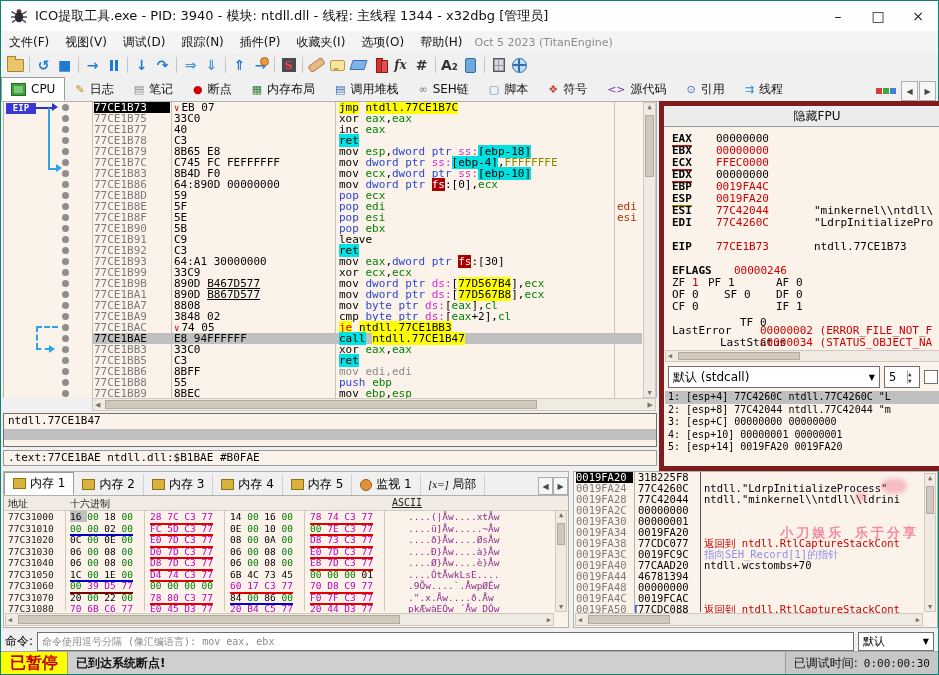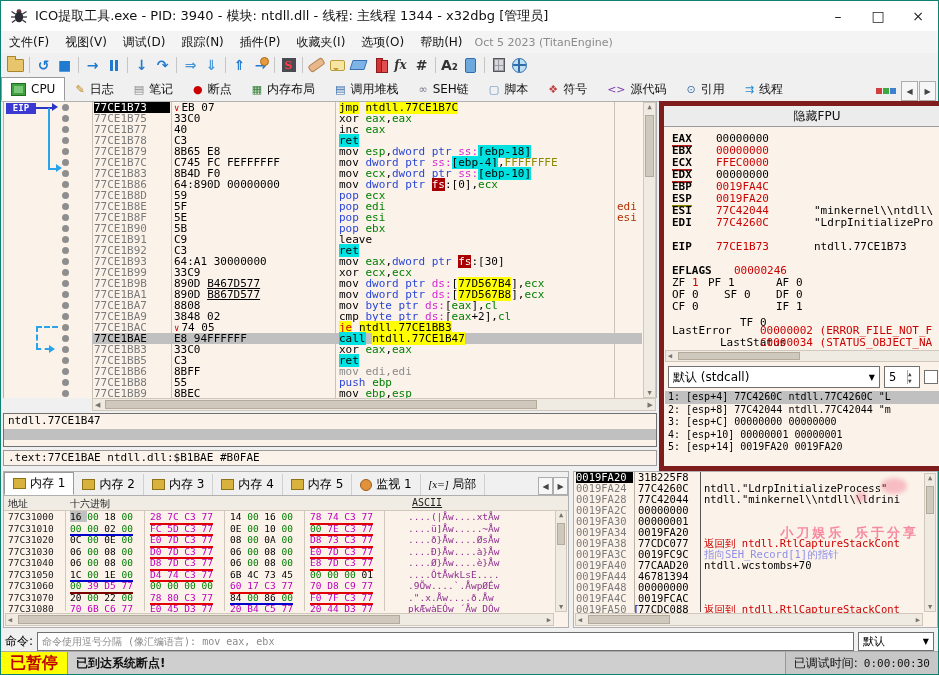--- a/index.html
+++ b/index.html
@@ -473,21 +473,21 @@
           <span>局部</span>
         </div>
         <div style="margin-left:auto;display:flex;align-items:center;">
         <div class="sbtn" style="height:16px;width:13px;">◀</div>
         <div class="sbtn" style="height:16px;width:13px;">▶</div>
       </div>
     </div>
     <div id="dump-head" style="font-family:'DejaVu Sans',sans-serif;">
       <span style="left:4px;">地址</span>
       <span style="left:66px;">十六进制</span>
-      <span style="left:408px;font-family:'DejaVu Sans Mono',monospace;text-decoration:underline;">ASCII</span>
+      <span style="left:388px;font-family:'DejaVu Sans Mono',monospace;text-decoration:underline;">ASCII</span>
     </div>
     <div id="dump-rows">
         <div class="dumprow"><span class="da">77C31000</span><span class="dgroup" style="left: 66px;"><span class="gu"><span class="bk bsel">16 </span><span class="b0">00 </span><span class="bk">18 </span><span class="b0">00</span></span></span><span class="dgroup" style="left: 146px;"><span class="gu ur"><span class="bp">28 </span><span class="bp">7C </span><span class="bp">C3 </span><span class="bp">77</span></span></span><span class="dgroup" style="left: 226px;"><span class="gu"><span class="bk">14 </span><span class="b0">00 </span><span class="bk">16 </span><span class="b0">00</span></span></span><span class="dgroup" style="left: 306px;"><span class="gu ur"><span class="bp">78 </span><span class="bp">74 </span><span class="bp">C3 </span><span class="bp">77</span></span></span><span class="dascii">....(|Åw....xtÅw</span></div>
         <div class="dumprow"><span class="da">77C31010</span><span class="dgroup" style="left: 66px;"><span class="gu ub"><span class="b0">00 </span><span class="b0">00 </span><span class="bk">02 </span><span class="b0">00</span></span></span><span class="dgroup" style="left: 146px;"><span class="gu ur"><span class="bp">FC </span><span class="bp">5D </span><span class="bp">C3 </span><span class="bp">77</span></span></span><span class="dgroup" style="left: 226px;"><span class="gu"><span class="bk">0E </span><span class="b0">00 </span><span class="bk">10 </span><span class="b0">00</span></span></span><span class="dgroup" style="left: 306px;"><span class="gu ur"><span class="b0">00 </span><span class="bp">7E </span><span class="bp">C3 </span><span class="bp">77</span></span></span><span class="dascii">....ü]Åw.....~Åw</span></div>
         <div class="dumprow"><span class="da">77C31020</span><span class="dgroup" style="left: 66px;"><span class="gu"><span class="bk">0C </span><span class="b0">00 </span><span class="bk">0E </span><span class="b0">00</span></span></span><span class="dgroup" style="left: 146px;"><span class="gu ur"><span class="bp">E0 </span><span class="bp">7D </span><span class="bp">C3 </span><span class="bp">77</span></span></span><span class="dgroup" style="left: 226px;"><span class="gu"><span class="bk">08 </span><span class="b0">00 </span><span class="bk">0A </span><span class="b0">00</span></span></span><span class="dgroup" style="left: 306px;"><span class="gu ur"><span class="bp">D8 </span><span class="bp">73 </span><span class="bp">C3 </span><span class="bp">77</span></span></span><span class="dascii">....ð}Åw....ØsÅw</span></div>
         <div class="dumprow"><span class="da">77C31030</span><span class="dgroup" style="left: 66px;"><span class="gu"><span class="bk">06 </span><span class="b0">00 </span><span class="bk">08 </span><span class="b0">00</span></span></span><span class="dgroup" style="left: 146px;"><span class="gu ur"><span class="bp">D0 </span><span class="bp">7D </span><span class="bp">C3 </span><span class="bp">77</span></span></span><span class="dgroup" style="left: 226px;"><span class="gu"><span class="bk">06 </span><span class="b0">00 </span><span class="bk">08 </span><span class="b0">00</span></span></span><span class="dgroup" style="left: 306px;"><span class="gu ur"><span class="bp">E0 </span><span class="bp">7D </span><span class="bp">C3 </span><span class="bp">77</span></span></span><span class="dascii">....Ð}Åw....à}Åw</span></div>
         <div class="dumprow"><span class="da">77C31040</span><span class="dgroup" style="left: 66px;"><span class="gu"><span class="bk">06 </span><span class="b0">00 </span><span class="bk">08 </span><span class="b0">00</span></span></span><span class="dgroup" style="left: 146px;"><span class="gu ur"><span class="bp">D8 </span><span class="bp">7D </span><span class="bp">C3 </span><span class="bp">77</span></span></span><span class="dgroup" style="left: 226px;"><span class="gu"><span class="bk">06 </span><span class="b0">00 </span><span class="bk">08 </span><span class="b0">00</span></span></span><span class="dgroup" style="left: 306px;"><span class="gu ur"><span class="bp">E8 </span><span class="bp">7D </span><span class="bp">C3 </span><span class="bp">77</span></span></span><span class="dascii">....Ø}Åw....è}Åw</span></div>
         <div class="dumprow"><span class="da">77C31050</span><span class="dgroup" style="left: 66px;"><span class="gu ub"><span class="bk">1C </span><span class="b0">00 </span><span class="bk">1E </span><span class="b0">00</span></span></span><span class="dgroup" style="left: 146px;"><span class="gu ur"><span class="bp">D4 </span><span class="bp">74 </span><span class="bp">C3 </span><span class="bp">77</span></span></span><span class="dgroup" style="left: 226px;"><span class="gu"><span class="bk">6B </span><span class="bk">4C </span><span class="bk">73 </span><span class="bk">45</span></span></span><span class="dgroup" style="left: 306px;"><span class="gu"><span class="b0">00 </span><span class="b0">00 </span><span class="b0">00 </span><span class="bk">01</span></span></span><span class="dascii">....ÔtÅwkLsE....</span></div>
         <div class="dumprow"><span class="da">77C31060</span><span class="dgroup" style="left: 66px;"><span class="gu um"><span class="b0">00 </span><span class="bp">39 </span><span class="bp">D5 </span><span class="bp">77</span></span></span><span class="dgroup" style="left: 146px;"><span class="gu"><span class="b0">00 </span><span class="b0">00 </span><span class="b0">00 </span><span class="b0">00</span></span></span><span class="dgroup" style="left: 226px;"><span class="gu ur"><span class="bp">60 </span><span class="bp">17 </span><span class="bp">C3 </span><span class="bp">77</span></span></span><span class="dgroup" style="left: 306px;"><span class="gu ur"><span class="bp">70 </span><span class="bp">D8 </span><span class="bp">C9 </span><span class="bp">77</span></span></span><span class="dascii">.9Õw....`.ÅwpØÉw</span></div>
         <div class="dumprow"><span class="da">77C31070</span><span class="dgroup" style="left: 66px;"><span class="gu"><span class="bk">20 </span><span class="b0">00 </span><span class="bk">22 </span><span class="b0">00</span></span></span><span class="dgroup" style="left: 146px;"><span class="gu ur"><span class="bp">78 </span><span class="bp">80 </span><span class="bp">C3 </span><span class="bp">77</span></span></span><span class="dgroup" style="left: 226px;"><span class="gu ub"><span class="bk">84 </span><span class="b0">00 </span><span class="bk">86 </span><span class="b0">00</span></span></span><span class="dgroup" style="left: 306px;"><span class="gu ur"><span class="bp">F0 </span><span class="bp">7F </span><span class="bp">C3 </span><span class="bp">77</span></span></span><span class="dascii">.".x.Åw....ð.Åw</span></div>

